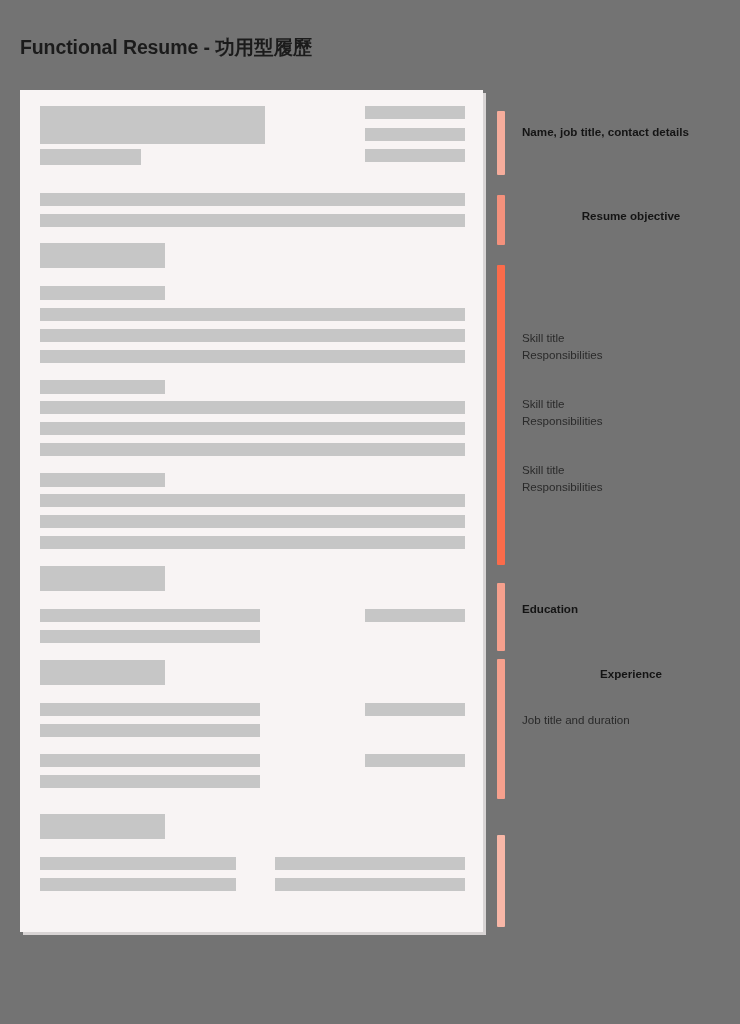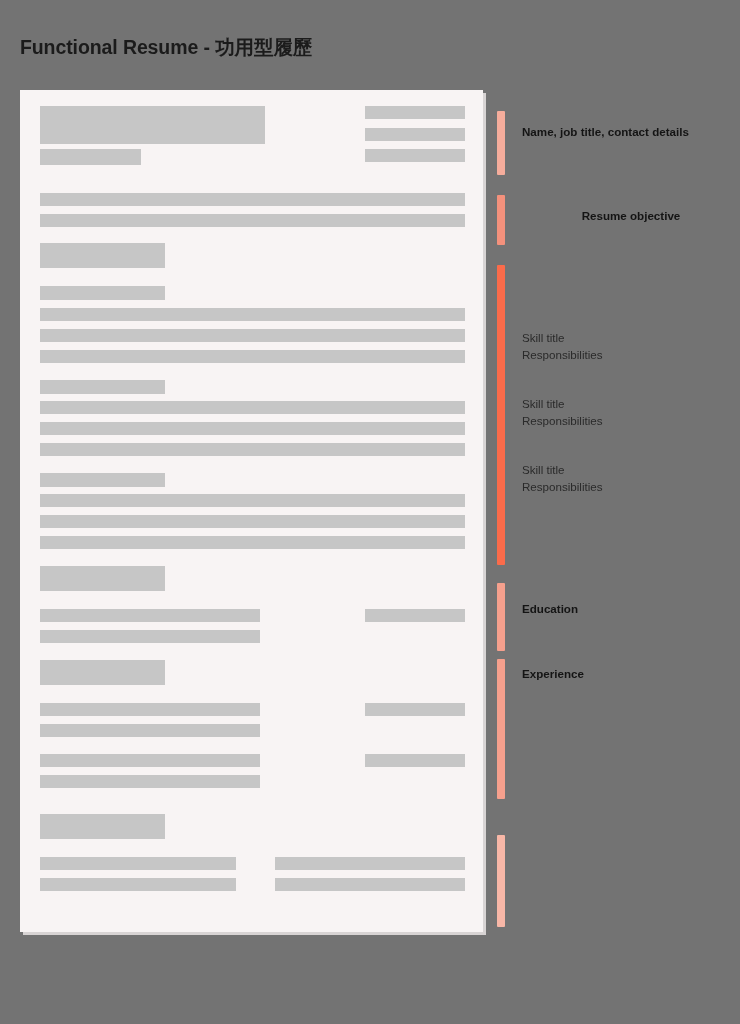--- a/index.html
+++ b/index.html
@@ -200,22 +200,23 @@
 Responsibilities</div>
       </div>
       <div class="anno" style="top: 0px; height: 1024px; width: 243px; position: absolute;">
         <div class="anno-bar" style="top: 571px; height: 68px; background: rgb(246, 160, 141);"></div>
         <div class="anno-body" style="top: 589px;">
           <div class="anno-title">Education</div>
         </div>
       </div>
       <div class="anno" style="top: 0px; height: 1024px; width: 243px; position: absolute;">
         <div class="anno-bar" style="top: 647px; height: 140px; background: rgb(246, 160, 141);"></div>
-        <div class="anno-body" style="top: 654px;">
+        <div class="anno-body" style="top: 654px; text-align: center;">
           <div class="anno-title">Experience</div>
         </div>
+        <div class="anno-sub" style="position: absolute; left: 25px; width: 218px; top: 700px;">Job title and duration</div>
       </div>
       <div class="anno" style="top: 0px; height: 1024px; width: 243px; position: absolute;">
         <div class="anno-bar" style="top: 823px; height: 92px; background: rgb(248, 183, 167);"></div>
       </div>
     </div>
 
 </div>
 
 </body></html>

